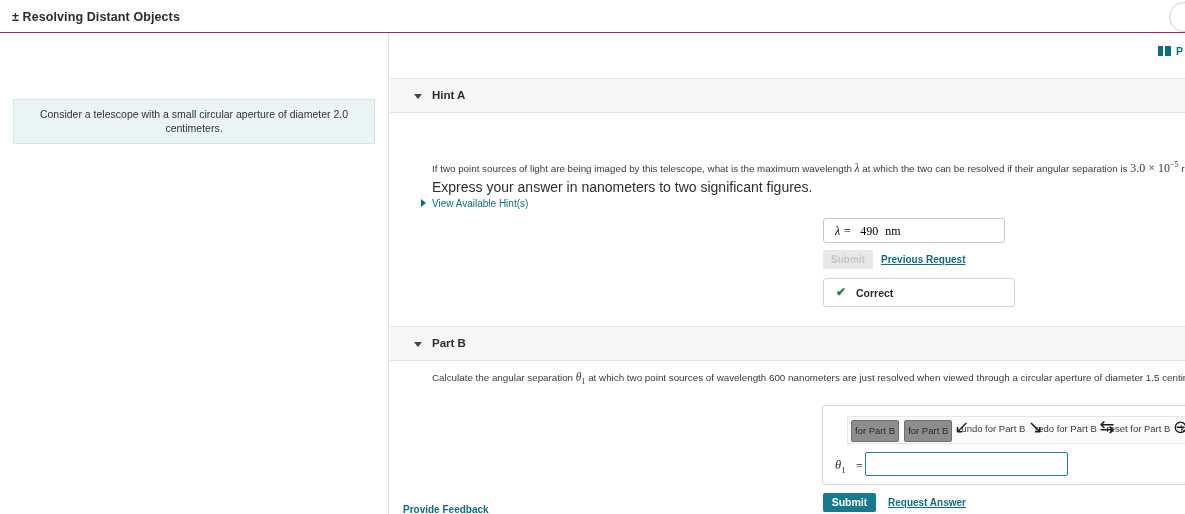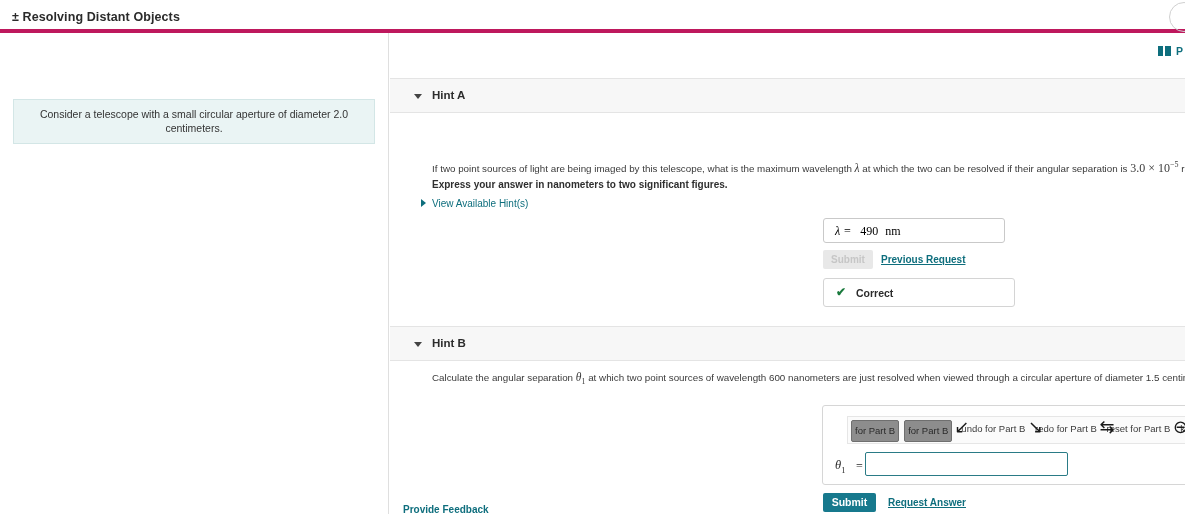--- a/index.html
+++ b/index.html
@@ -22,21 +22,21 @@
     background: #ffffff;
   }
 
   
   .topbar {
     position: absolute;
     top: 0; left: 0;
     width: 1185px;
     height: 33px;
     background: #ffffff;
-    border-bottom: 4px solid #be185d;
+    border-bottom: 1px solid #be185d;
     box-sizing: border-box;
   }
   .topbar-title {
     position: absolute;
     left: 12px;
     top: 10px;
     font-size: 12.5px;
     font-weight: bold;
     color: #2b2b2b;
     letter-spacing: 0.1px;
@@ -169,22 +169,22 @@
     font-family: "Liberation Serif", serif;
     font-size: 12px;
   }
   .qtext .mnum sup {
     font-size: 8px;
     vertical-align: super;
   }
   .qtext-bold {
     position: absolute;
     left: 42px;
-    font-size: 10px;
-    font-weight: bold;
+    font-size: 14px;
+    font-weight: normal;
     color: #2f2f2f;
     white-space: nowrap;
   }
 
   .hint-link {
     position: absolute;
     left: 42px;
     font-size: 10px;
     font-weight: normal;
     color: #0e6e7d;
@@ -454,21 +454,21 @@
     <div class="btn-disabled" style="left:433px; top:217px;">Submit</div>
     <div class="link-underline" style="left:491px; top:221px;">Previous Request</div>
 
     <div class="correct-box">
       <span class="correct-check">✔</span>
       <span class="correct-text">Correct</span>
     </div>
 
     <div class="part-header" style="top:293px;">
       <span class="part-caret"></span>
-      <span class="part-title">Hint B</span>
+      <span class="part-title">Part B</span>
     </div>
 
     <div class="qtext" style="top:338px;">
       <span>Calculate the angular separation </span><span class="mvar"><span>θ</span><sub style="font-size:8px;font-style:normal;">1</sub></span><span> at which two point sources of wavelength 600 nanometers are just resolved when viewed through a circular aperture of diameter 1.5 centimeters.</span>
     </div>
 
 
     <div class="answer-widget">
 
       <div class="mathtoolbar" id="mathtoolbar"><span class="tb-gray">for Part B</span><span class="tb-gray">for Part B</span><span class="tb-glyph">↙</span><span class="tb-alt" style="margin-left: -8px;">undo for Part B&nbsp;</span><span class="tb-glyph">↘</span><span class="tb-alt" style="margin-left: -8px;">redo for Part B&nbsp;</span><span class="tb-glyph">⇆</span><span class="tb-alt" style="margin-left: -8px;">reset for Part B&nbsp;</span><span class="tb-glyph">⊖</span><span class="tb-alt" style="margin-left: -8px;">keyboard shortcuts for Part B&nbsp;</span></div>

